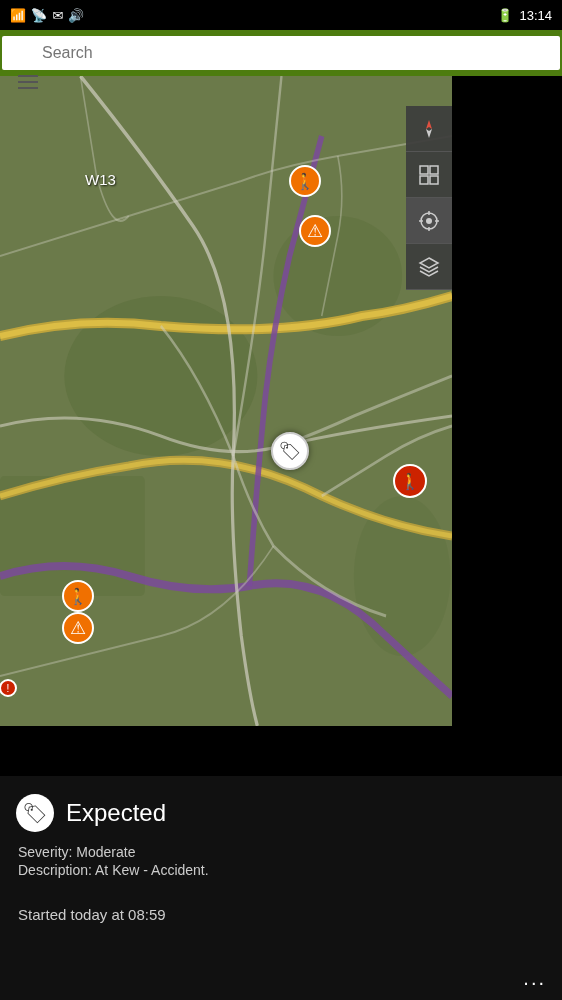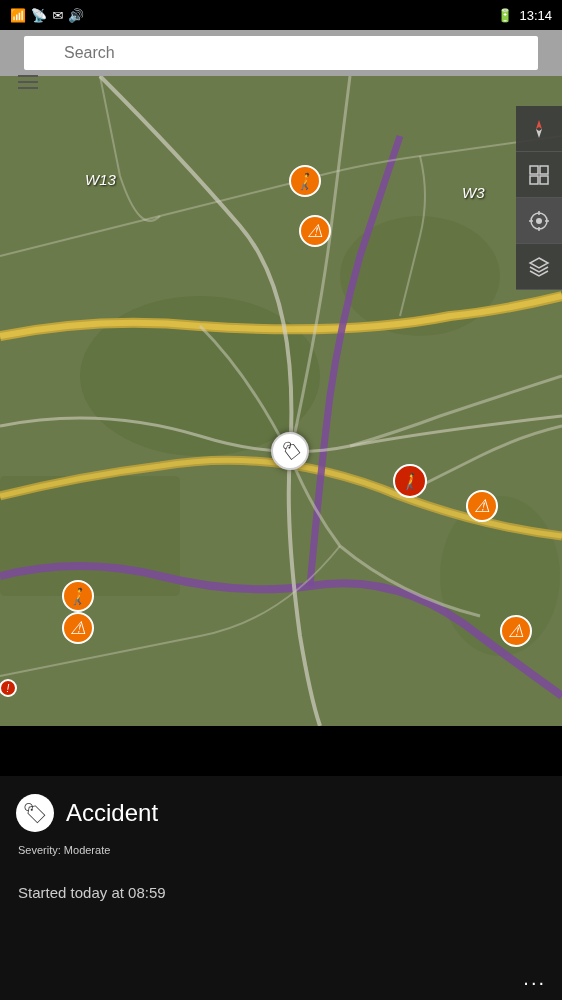--- a/index.html
+++ b/index.html
@@ -34,22 +34,22 @@
     .status-right {
       display: flex;
       align-items: center;
       gap: 6px;
     }
 
     
     #search-bar {
       width: 562px;
       height: 46px;
-      background: #a3a3a3;
-      padding: 6px 24px;
+      background: #4d7c0f;
+      padding: 6px 2px;
       position: relative;
       z-index: 100;
     }
     #search-bar input {
       width: 100%;
       height: 34px;
       background: #fff;
       border: none;
       border-radius: 2px;
       padding: 0 12px;
@@ -72,26 +72,25 @@
     }
     #hamburger span {
       display: block;
       width: 20px;
       height: 2px;
       background: #555;
     }
 
     
     #map-container {
-      width: 562px;
+      width: 452px;
       height: 650px;
       position: relative;
       overflow: hidden;
       background: #be185d;
-      font-style: italic;
     }
 
     
     #map-svg {
       width: 100%;
       height: 100%;
       position: absolute;
       top: 0;
       left: 0;
     }
@@ -204,21 +203,21 @@
       color: #333;
       flex-shrink: 0;
     }
     .incident-title {
       color: #fff;
       font-size: 24px;
       font-weight: 400;
     }
     .incident-detail {
       color: #ccc;
-      font-size: 11px;
+      font-size: 14px;
       margin-bottom: 2px;
       padding-left: 2px;
     }
     .incident-time {
       color: #ccc;
       font-size: 15px;
       margin-top: 28px;
       padding-left: 2px;
     }
     #bottom-more {
@@ -357,18 +356,19 @@
         <polyline points="2,11 11,16 20,11" fill="none" stroke="#ccc" stroke-width="1.5"></polyline>
         <polyline points="2,15 11,20 20,15" fill="none" stroke="#ccc" stroke-width="1.5"></polyline>
       </svg>
     </div>
   </div>
 </div>
 
 <div id="bottom-panel">
   <div id="incident-header">
     <div class="incident-icon">🏷</div>
-    <span class="incident-title">Accident</span>
+    <span class="incident-title">Expected</span>
   </div>
   <div class="incident-detail">Severity: Moderate</div>
+  <div class="incident-detail">Description: At Kew - Accident.</div>
   <div class="incident-time">Started today at 08:59</div>
   <div id="bottom-more">...</div>
 </div>
 
 </body></html>

